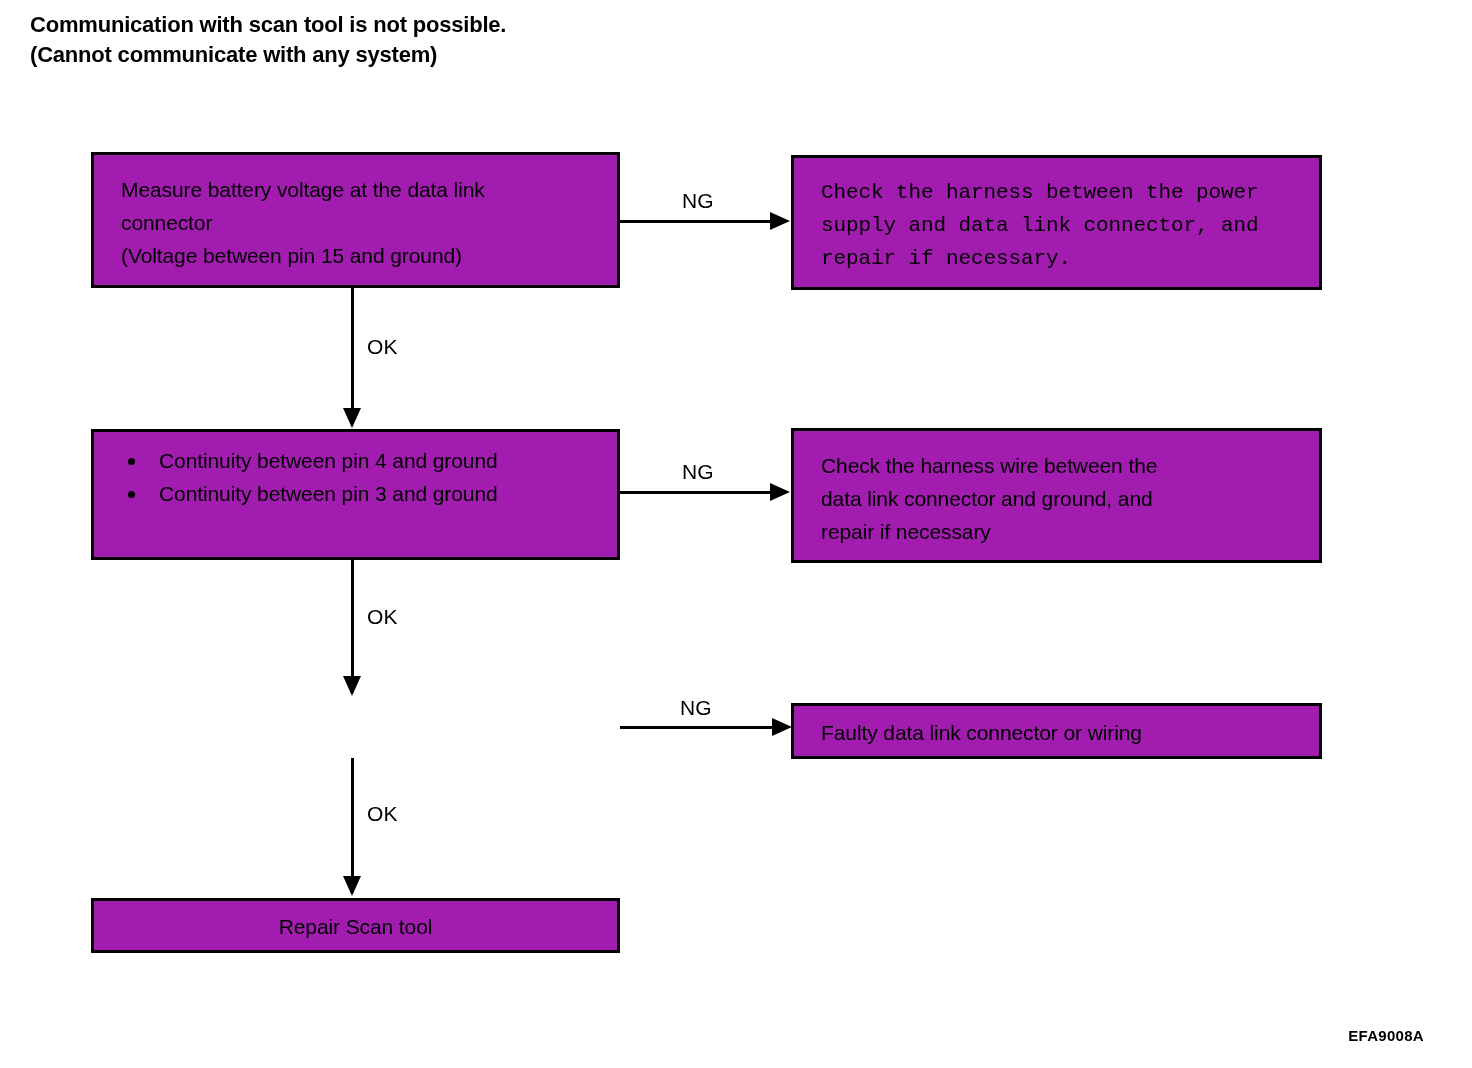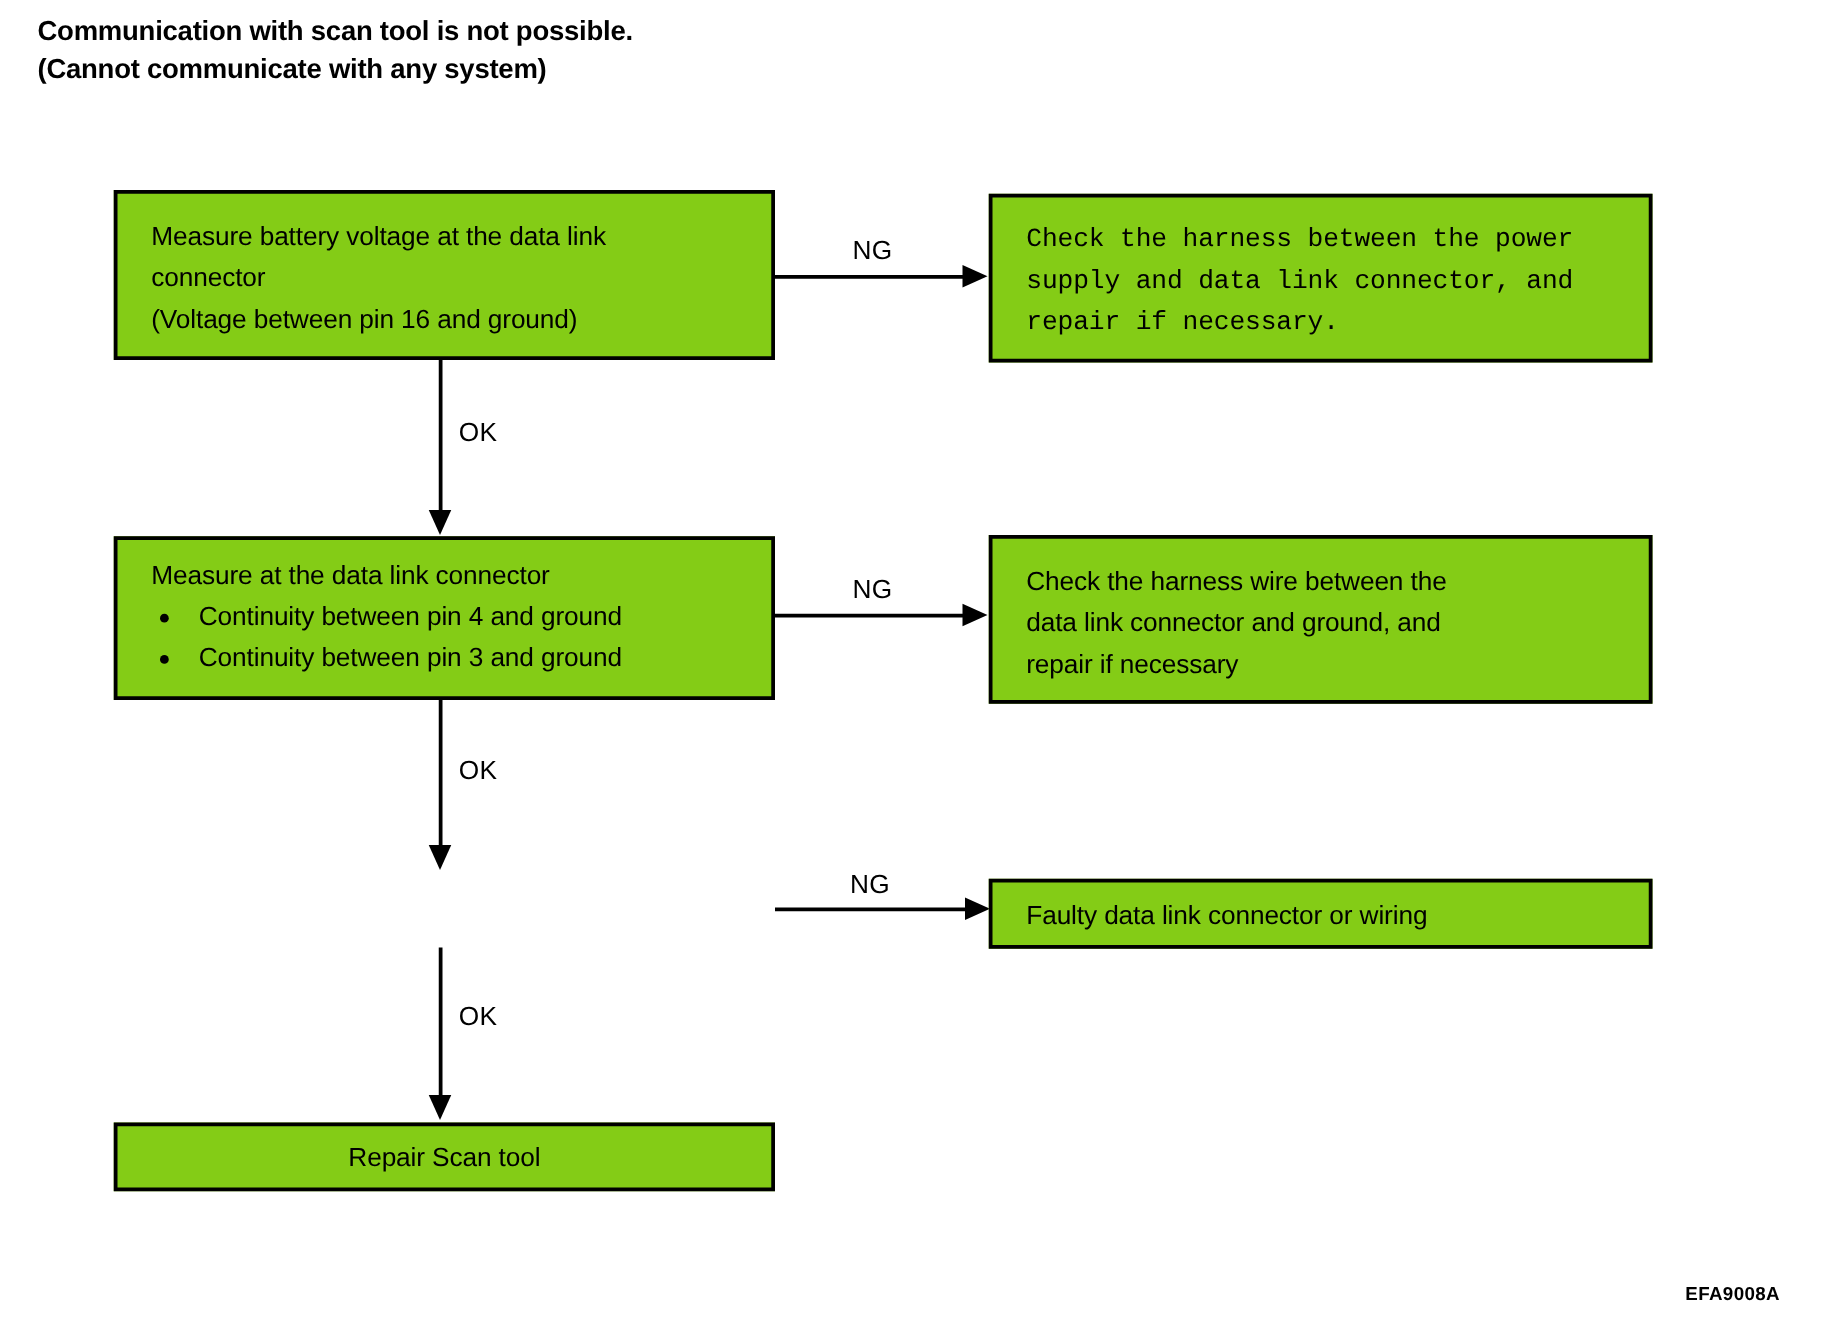--- a/index.html
+++ b/index.html
@@ -31,21 +31,21 @@
     line-height: 30px;
     letter-spacing: -0.2px;
   }
   .title-line { white-space: nowrap; }
 
   
   .box {
     position: absolute;
     box-sizing: border-box;
     border: 3px solid #000000;
-    background: #84cc16;
+    background: #a21caf;
     font-size: 21px;
     line-height: 33px;
     letter-spacing: -0.1px;
   }
   .box-inner {
     position: absolute;
     left: 27px;
     right: 10px;
   }
   .box-inner.centered {
@@ -127,21 +127,21 @@
 
   <div class="title-block">
     <div class="title-line">Communication with scan tool is not possible.</div>
     <div class="title-line">(Cannot communicate with any system)</div>
   </div>
 
   <div class="box" style="left:91px; top:152px; width:529px; height:136px;">
     <div class="box-inner" style="top:18px;">
       <div class="line">Measure battery voltage at the data link</div>
       <div class="line">connector</div>
-      <div class="line">(Voltage between pin 16 and ground)</div>
+      <div class="line">(Voltage between pin 15 and ground)</div>
     </div>
   </div>
 
   <div class="h-line" style="left:620px; top:220px; width:152px;"></div>
   <div class="arrow-right" style="left:770px; top:212px;"></div>
   <div class="edge-label" style="left:682px; top:190px;">NG</div>
 
   <div class="box" style="left:791px; top:155px; width:531px; height:135px;font-family:Liberation Mono, monospace;">
     <div class="box-inner" style="top:18px;">
       <div class="line">Check the harness between the power</div>
@@ -149,21 +149,20 @@
       <div class="line">repair if necessary.</div>
     </div>
   </div>
 
   <div class="v-line" style="left:351px; top:288px; width:3px; height:124px;"></div>
   <div class="arrow-down" style="left:343px; top:408px;"></div>
   <div class="edge-label" style="left:367px; top:336px;">OK</div>
 
   <div class="box" style="left:91px; top:429px; width:529px; height:131px;">
     <div class="box-inner" style="top:12px;">
-      <div class="line">Measure at the data link connector</div>
       <ul class="bullets">
         <li>
           <span class="bullet-dot"></span>
           <span>Continuity between pin 4 and ground</span>
         </li>
         <li>
           <span class="bullet-dot"></span>
           <span>Continuity between pin 3 and ground</span>
         </li>
       </ul>

